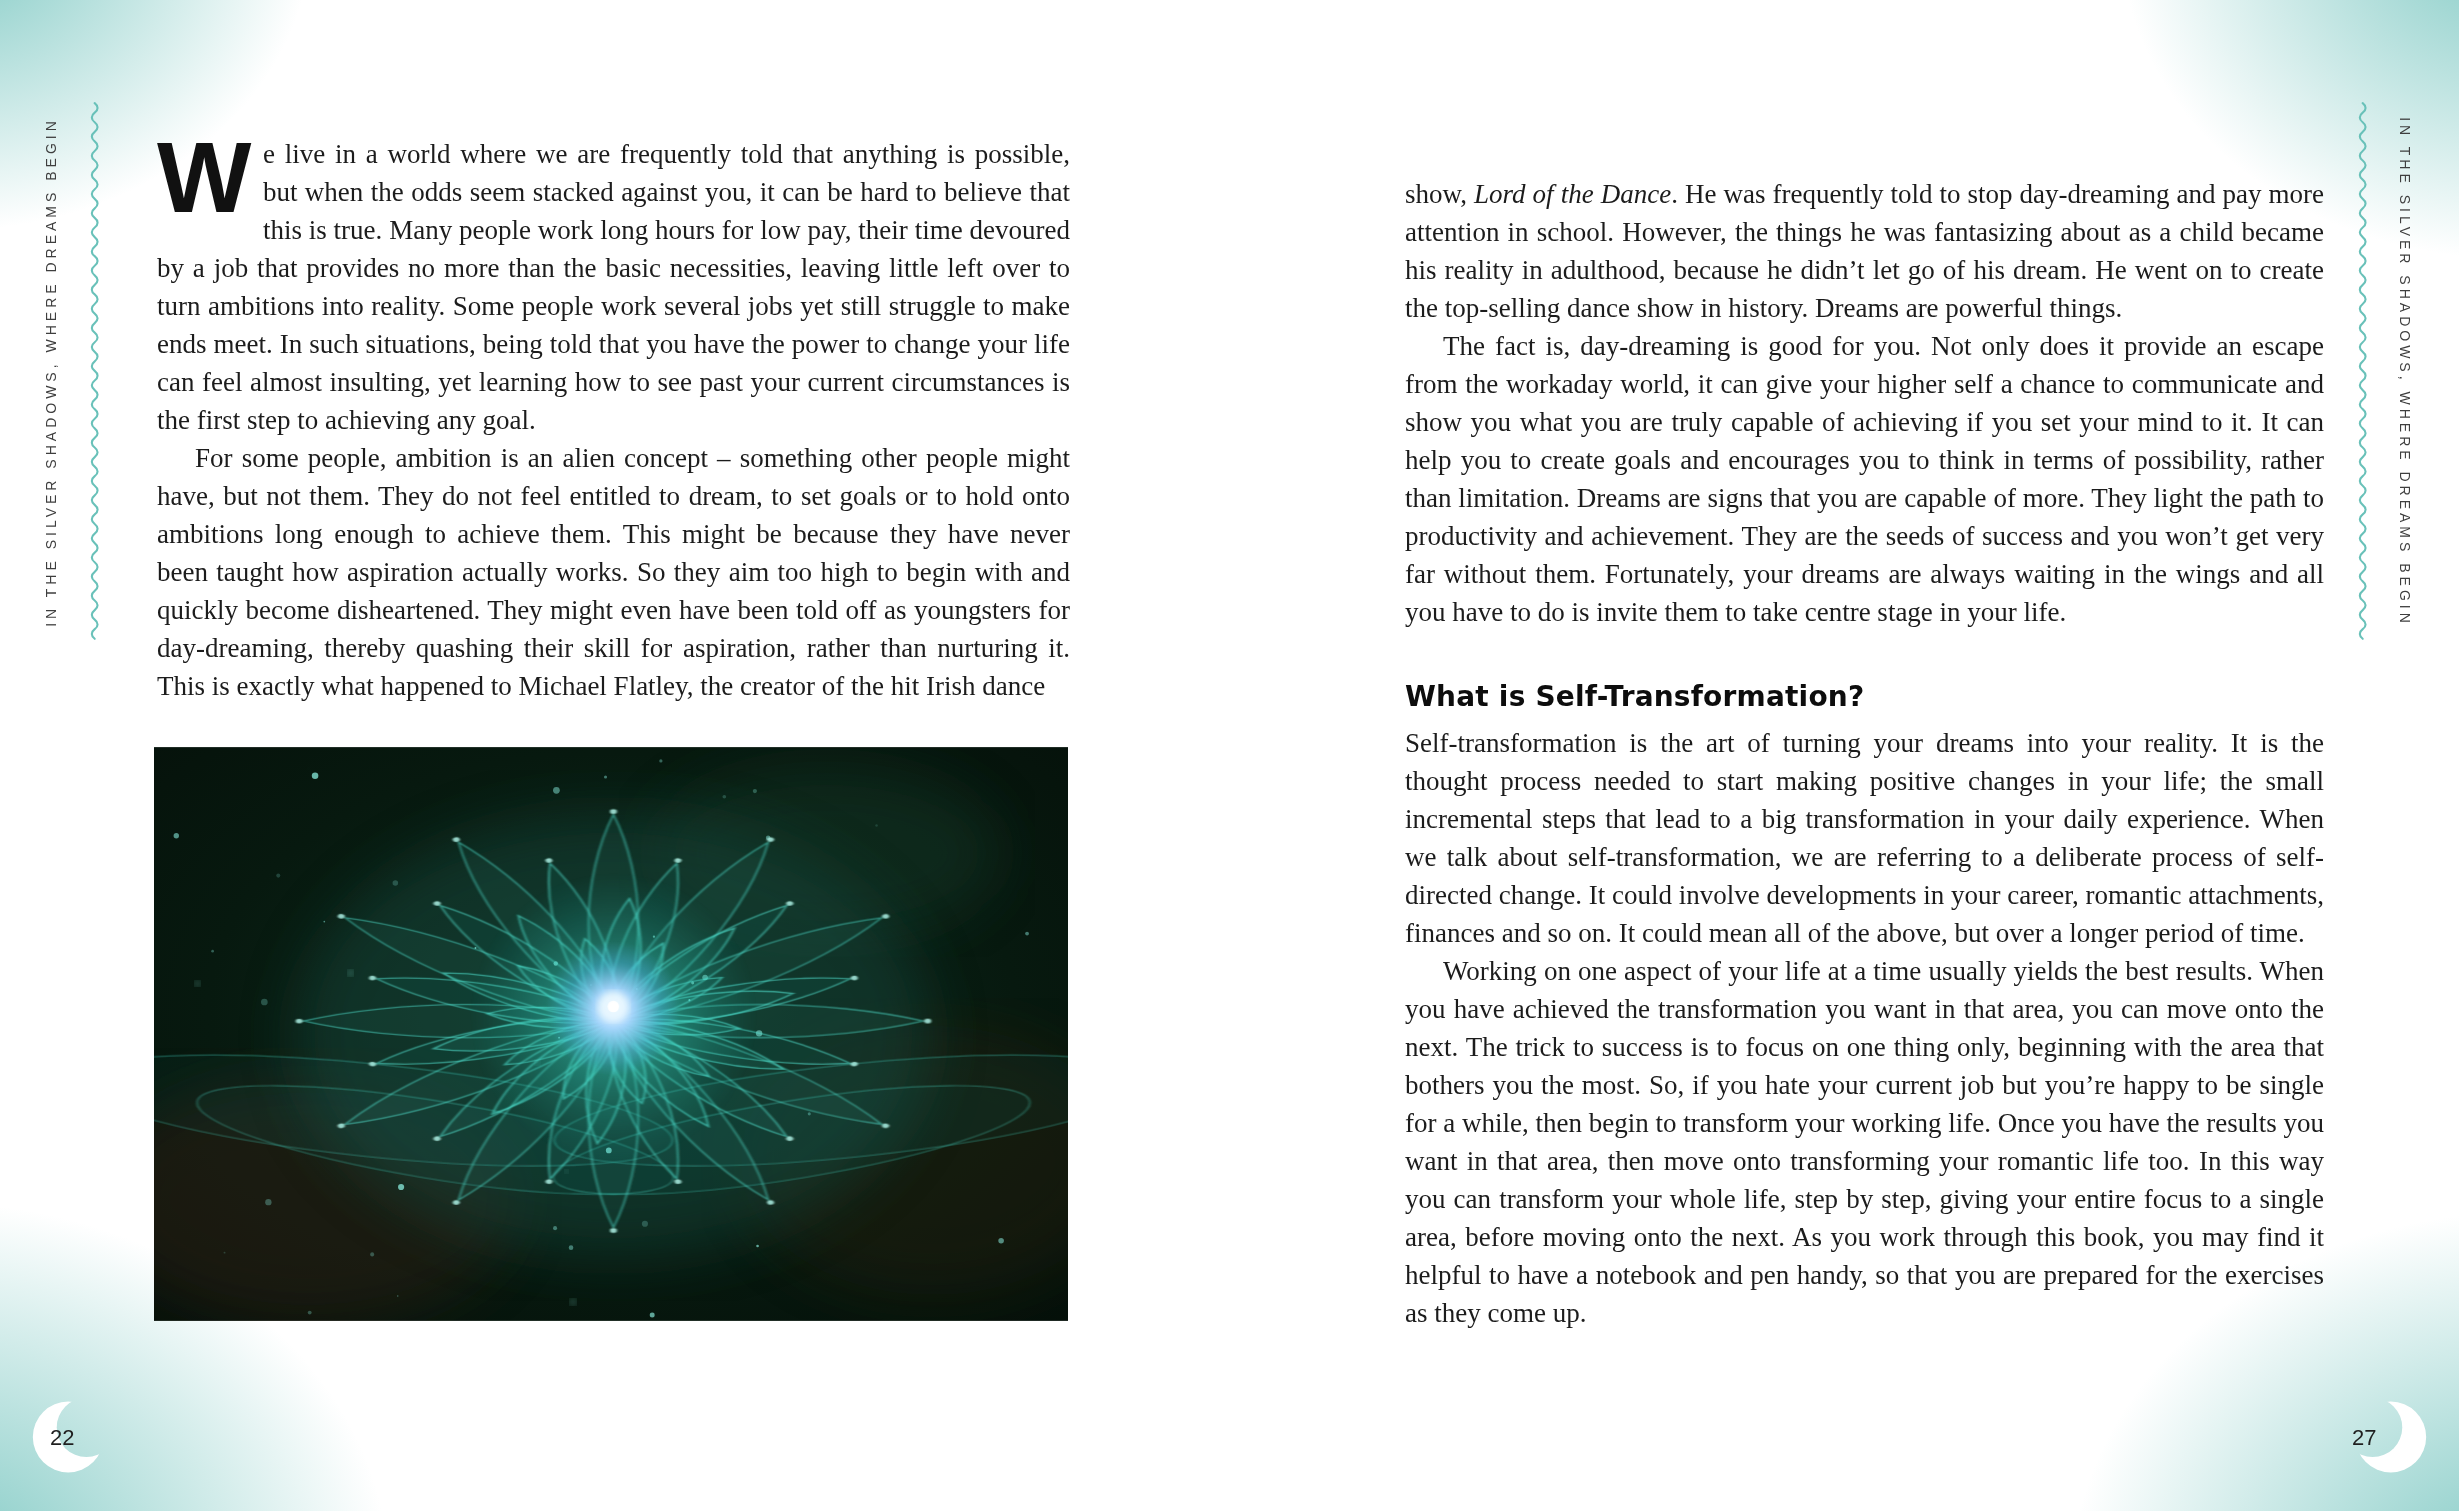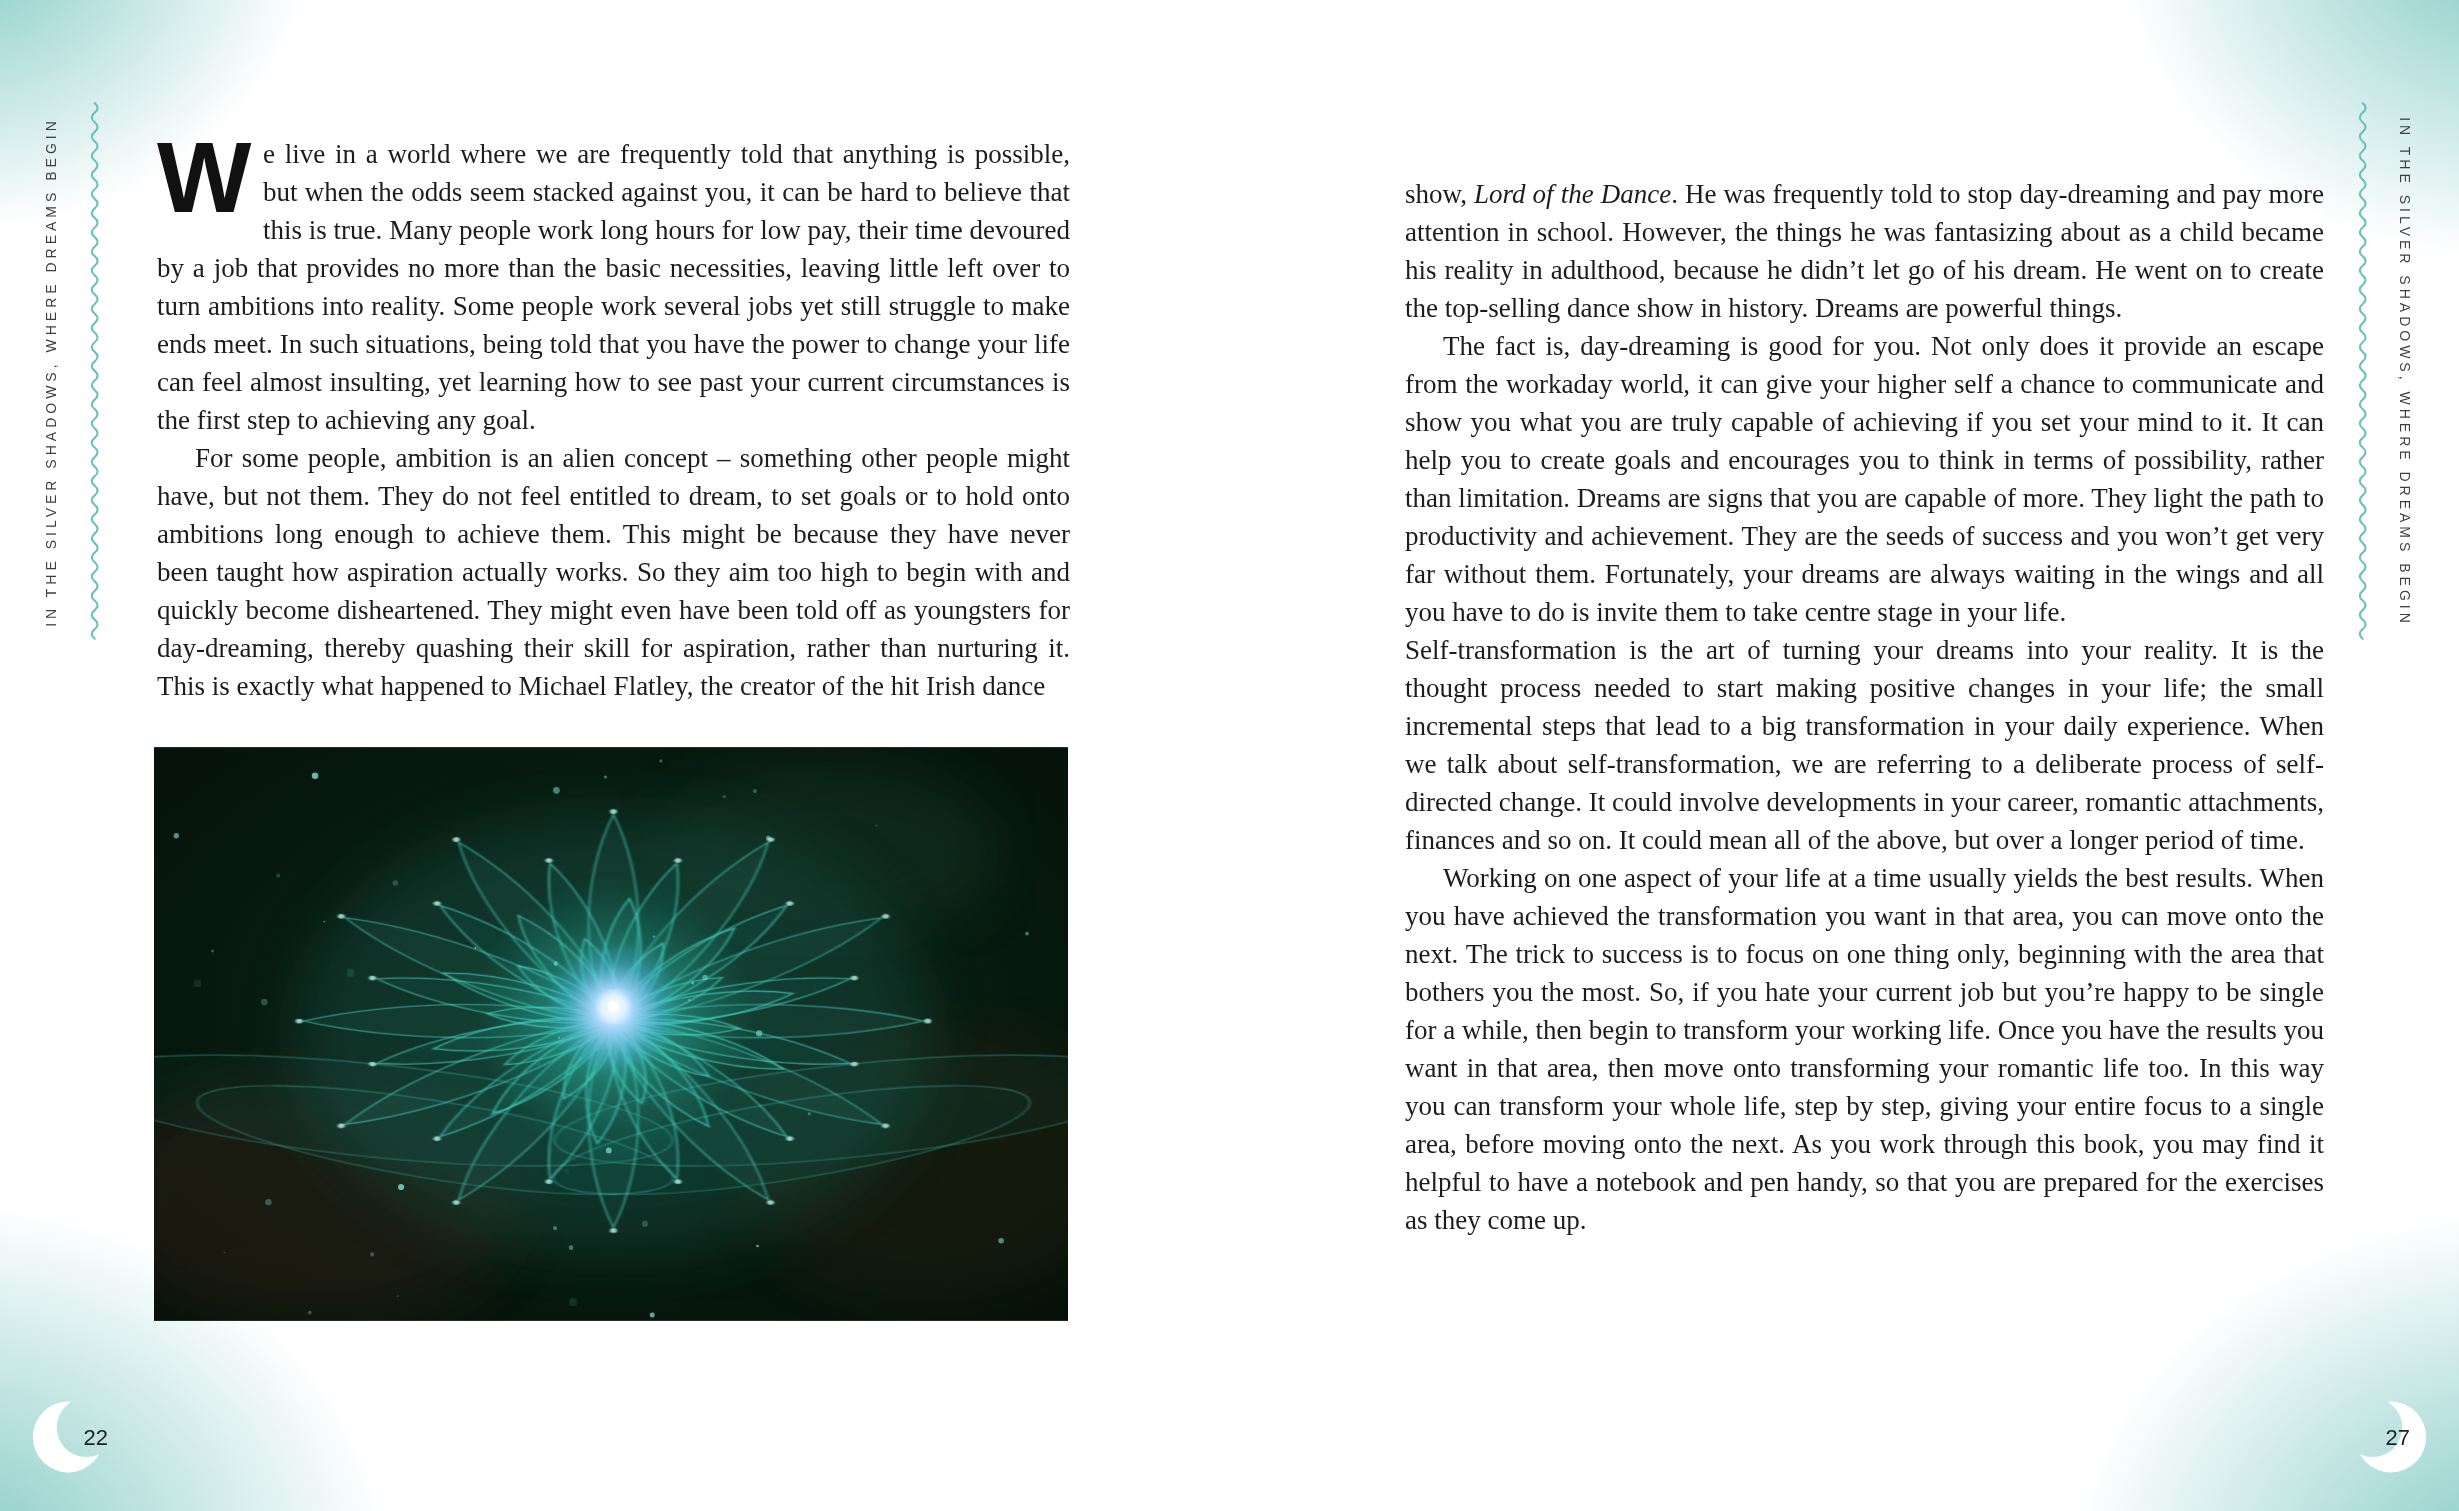--- a/index.html
+++ b/index.html
@@ -47,21 +47,21 @@
   .wave{position:absolute;}
   #wave-left {left:88px; top:100px;}
   #wave-right{left:2356px;top:100px;}
   
   #lotus{position:absolute;left:154px;top:747px;display:block;}
   
   .crescent{position:absolute;}
   #crescent-left {left:29px; top:1393px;}
   #crescent-right{left:2342px;top:1393px;}
   .pagenum{
-    position:absolute;width:58px;text-align:right;
+    position:absolute;width:58px;text-align:left;
     font-family:"Liberation Sans", sans-serif;font-size:22px;color:#1f1f1f;
   }
   #pagenum-left {left:50px; top:1425px;}
   #pagenum-right{left:2352px;top:1425px;}
 </style>
 </head>
 <body>
 
 <div class="backdrop"></div>
 
@@ -325,20 +325,21 @@
     </g>
   <circle cx="478" cy="280" r="150" fill="url(#glowA)"></circle>
   <circle cx="478" cy="272" r="70" fill="url(#glowB)"></circle>
   <circle cx="478" cy="270" r="15" fill="#e8f7ff" filter="url(#blurM)"></circle>
   <circle cx="478" cy="270" r="6" fill="#ffffff"></circle>
 </svg>
 
 <main id="right-col" class="page-col">
   <p><span>show, </span><em>Lord of the Dance</em><span>. He was frequently told to stop day-dreaming and pay more attention in school. However, the things he was fantasizing about as a child became his reality in adulthood, because he didn’t let go of his dream. He went on to create the top-selling dance show in history. Dreams are powerful things.</span></p>
   <p class="indent">The fact is, day-dreaming is good for you. Not only does it provide an escape from the workaday world, it can give your higher self a chance to communicate and show you what you are truly capable of achieving if you set your mind to it. It can help you to create goals and encourages you to think in terms of possibility, rather than limitation. Dreams are signs that you are capable of more. They light the path to productivity and achievement. They are the seeds of success and you won’t get very far without them. Fortunately, your dreams are always waiting in the wings and all you have to do is invite them to take centre stage in your life.</p>
+  <h2 class="section-heading">What is Self-Transformation?</h2>
   <p>Self-transformation is the art of turning your dreams into your reality. It is the thought process needed to start making positive changes in your life; the small incremental steps that lead to a big transformation in your daily experience. When we talk about self-transformation, we are referring to a deliberate process of self-directed change. It could involve developments in your career, romantic attachments, finances and so on. It could mean all of the above, but over a longer period of time.</p>
   <p class="indent">Working on one aspect of your life at a time usually yields the best results. When you have achieved the transformation you want in that area, you can move onto the next. The trick to success is to focus on one thing only, beginning with the area that bothers you the most. So, if you hate your current job but you’re happy to be single for a while, then begin to transform your working life. Once you have the results you want in that area, then move onto transforming your romantic life too. In this way you can transform your whole life, step by step, giving your entire focus to a single area, before moving onto the next. As you work through this book, you may find it helpful to have a notebook and pen handy, so that you are prepared for the exercises as they come up.</p>
 </main>
 
 <svg id="crescent-left" class="crescent" width="88" height="88" viewBox="0 0 92 92">
   <defs>
       <mask id="moonMaskL">
         <rect width="92" height="92" fill="white"></rect>
         <circle cx="60" cy="36" r="31" fill="black"></circle>
       </mask>

